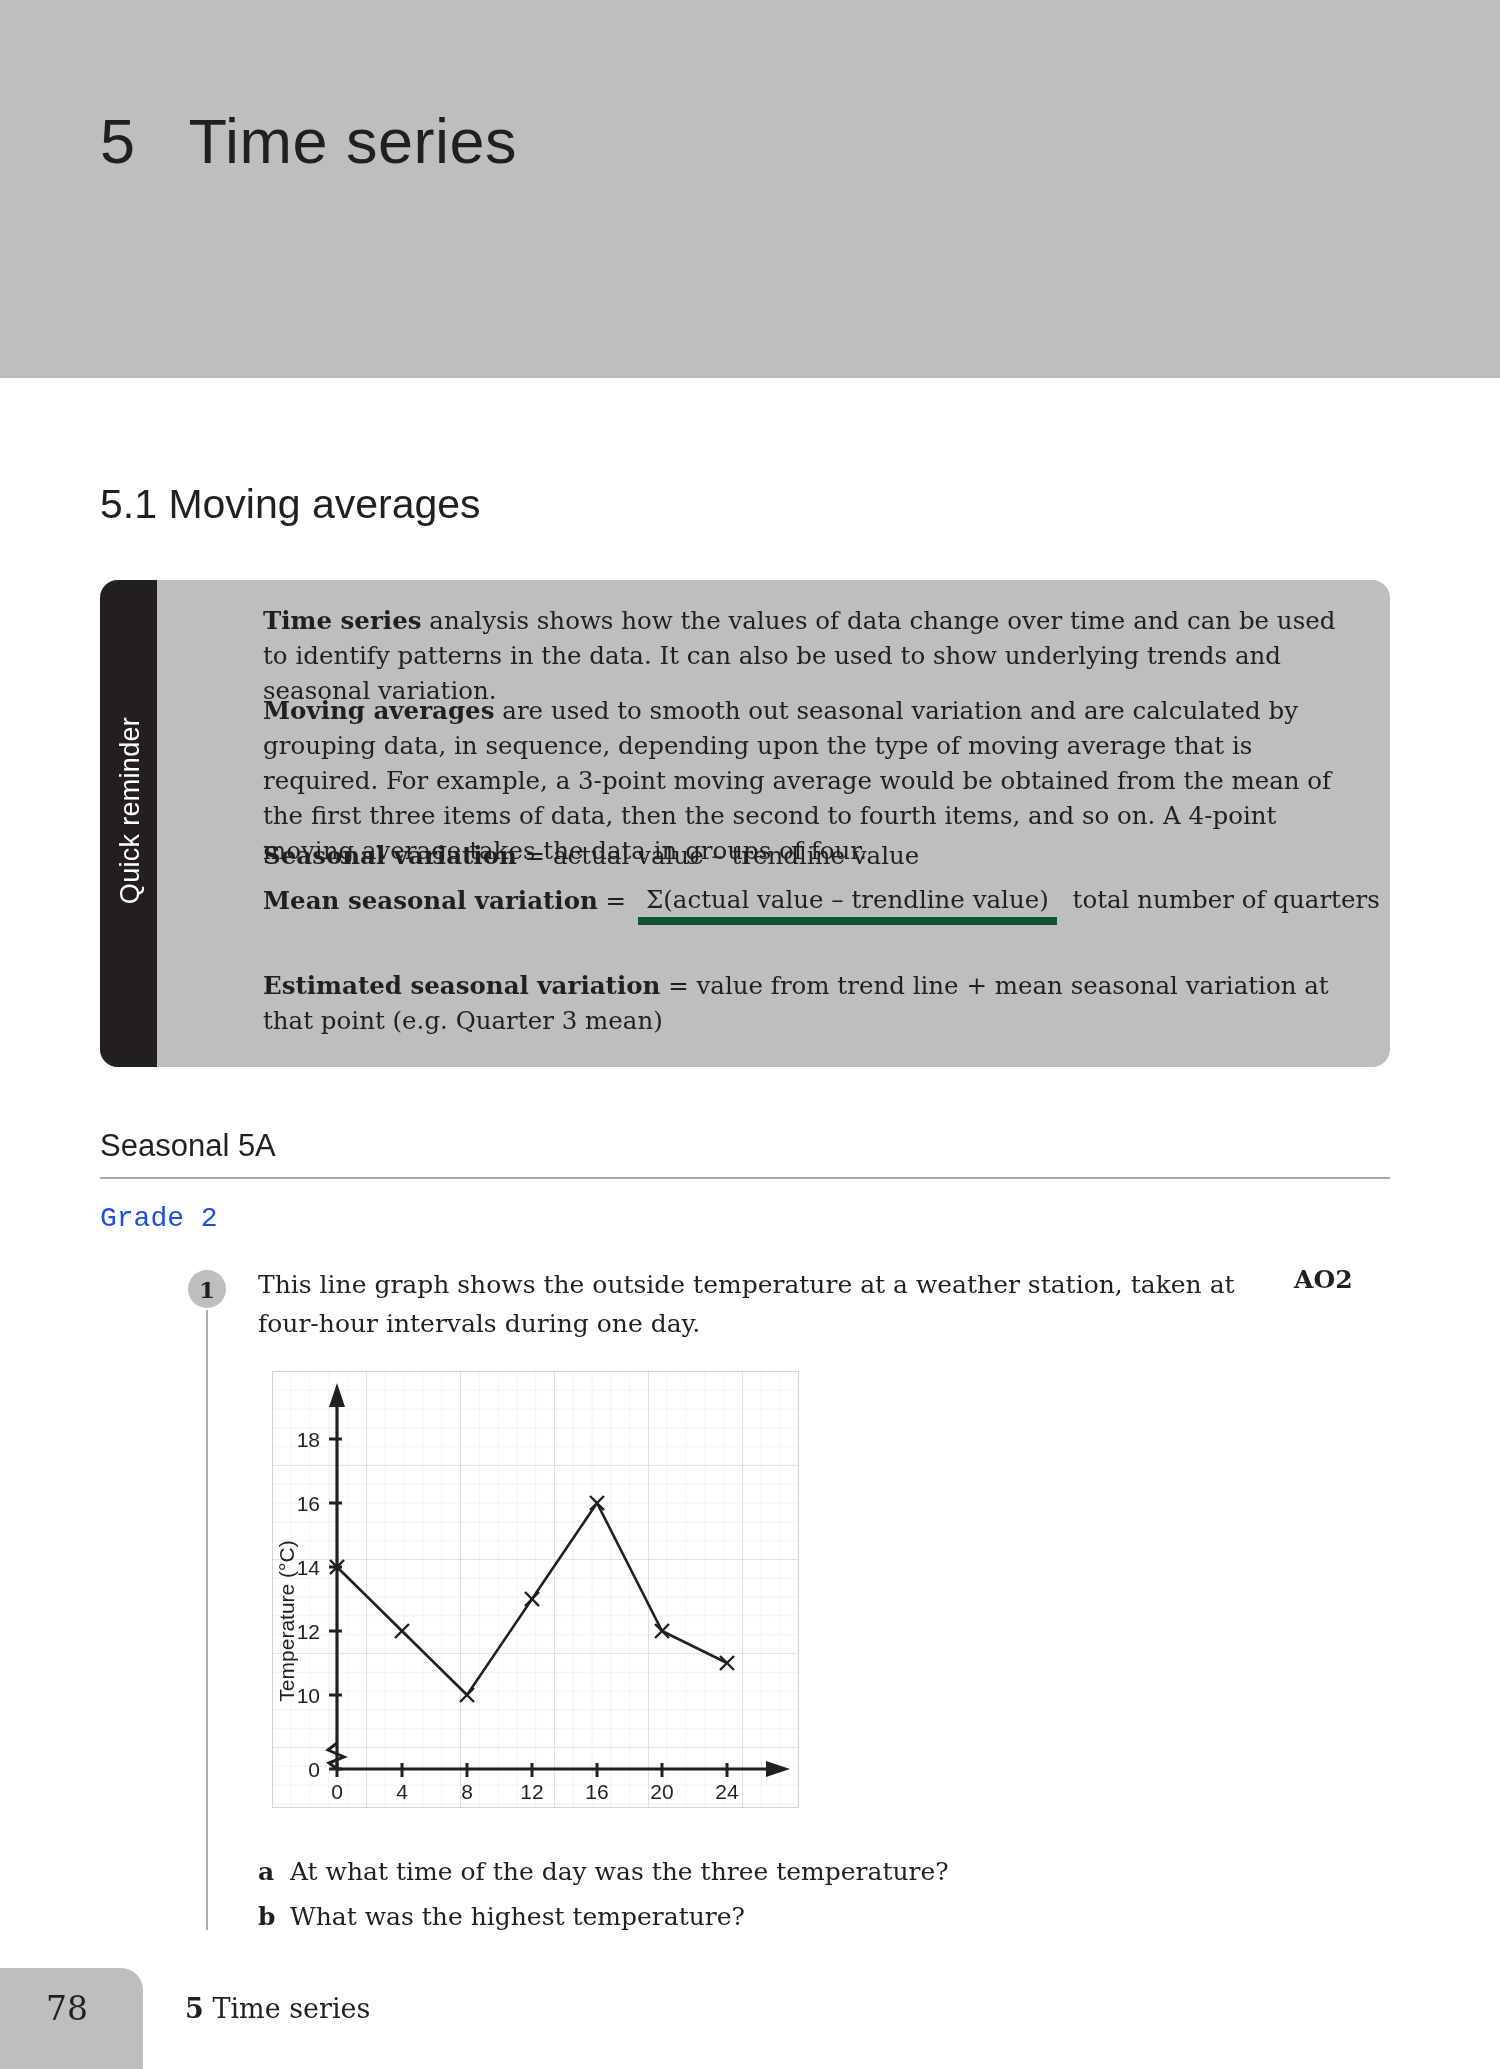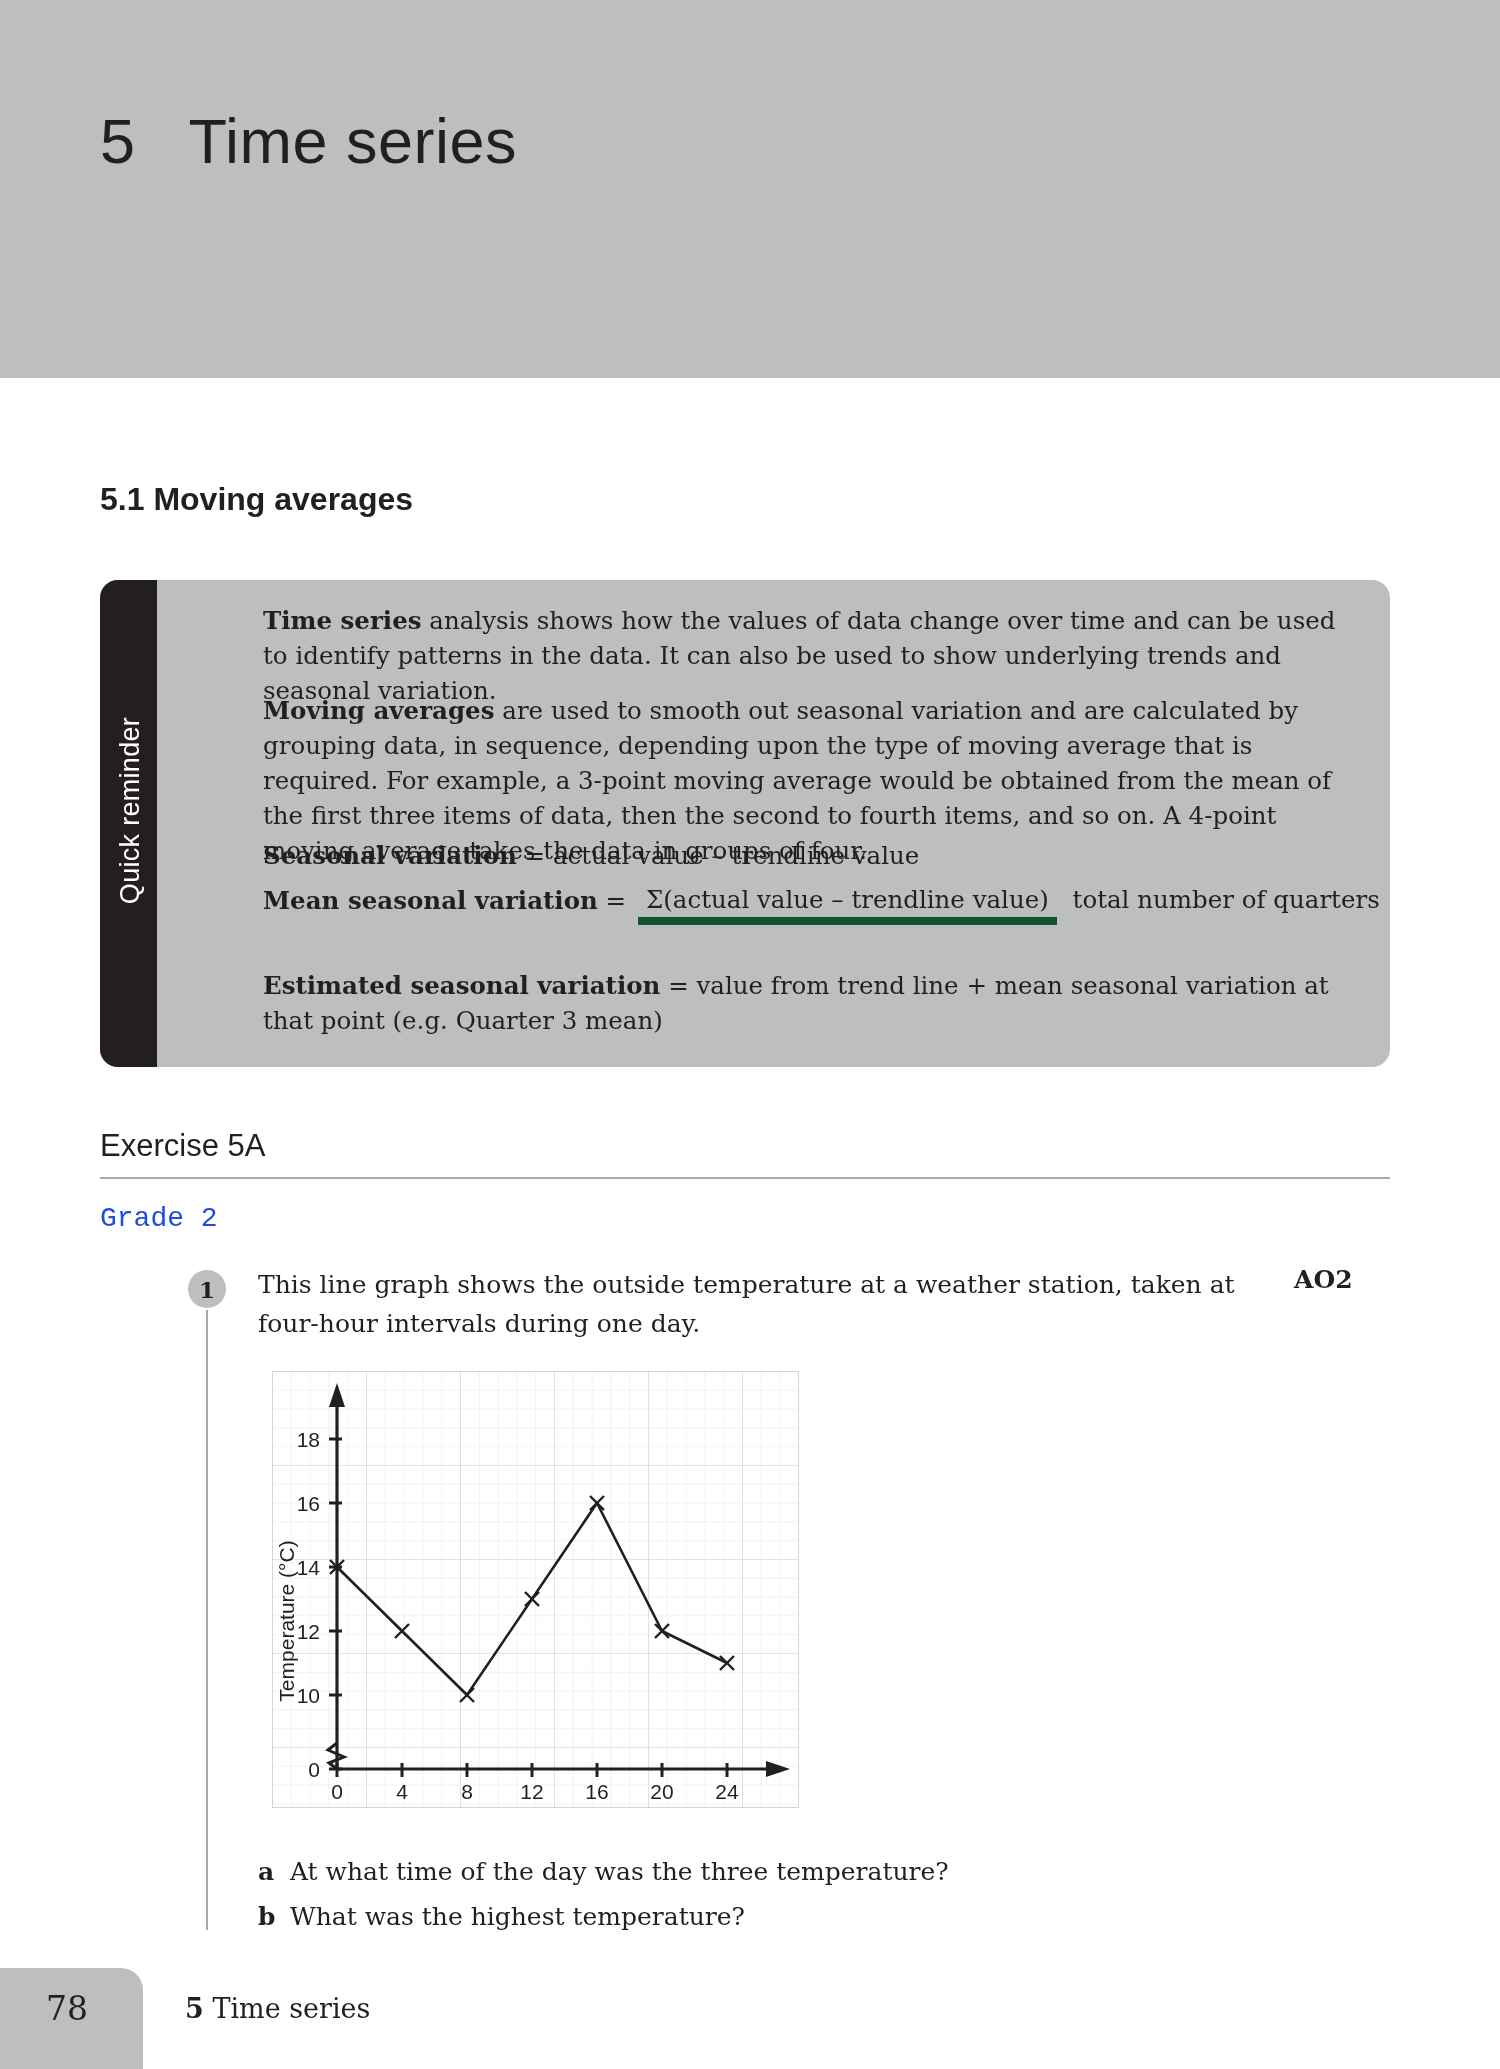--- a/index.html
+++ b/index.html
@@ -34,22 +34,22 @@
     letter-spacing: 0.5px;
     color: #231f20;
     white-space: pre;
   }
 
   
   #section-heading {
     position: absolute;
     left: 100px;
     top: 481px;
-    font-size: 32px;
-    font-weight: 700;
+    font-size: 41px;
+    font-weight: 400;
     color: #231f20;
     white-space: pre;
   }
 
   
   #quick-reminder-panel {
     position: absolute;
     left: 100px;
     top: 580px;
     width: 1290px;
@@ -284,21 +284,21 @@
     <span class="eq"> = </span>
     <span id="qr-frac">
       <span class="num">Σ(actual value – trendline value)</span>
       <span class="den">total number of quarters</span>
     </span>
   </div>
 
   <div class="qr-text" id="qr-formula-3"><b>Estimated seasonal variation</b><span> = value from trend line + mean seasonal variation at that point (e.g. Quarter 3 mean)</span></div>
 </div>
 
-<div id="exercise-heading">Exercise 5A</div>
+<div id="exercise-heading">Seasonal 5A</div>
 <div id="exercise-rule"></div>
 <div id="grade-label">Grade 2</div>
 
 <div id="question-1-number">1</div>
 <div id="question-1-rule"></div>
 <div id="question-1-text">This line graph shows the outside temperature at a weather station, taken at four-hour intervals during one day.</div>
 <div id="question-1-ao">AO2</div>
 
 <div id="graph-figure">
   <svg id="graph-svg" width="527" height="437" viewBox="0 0 527 437" xmlns="http://www.w3.org/2000/svg">

